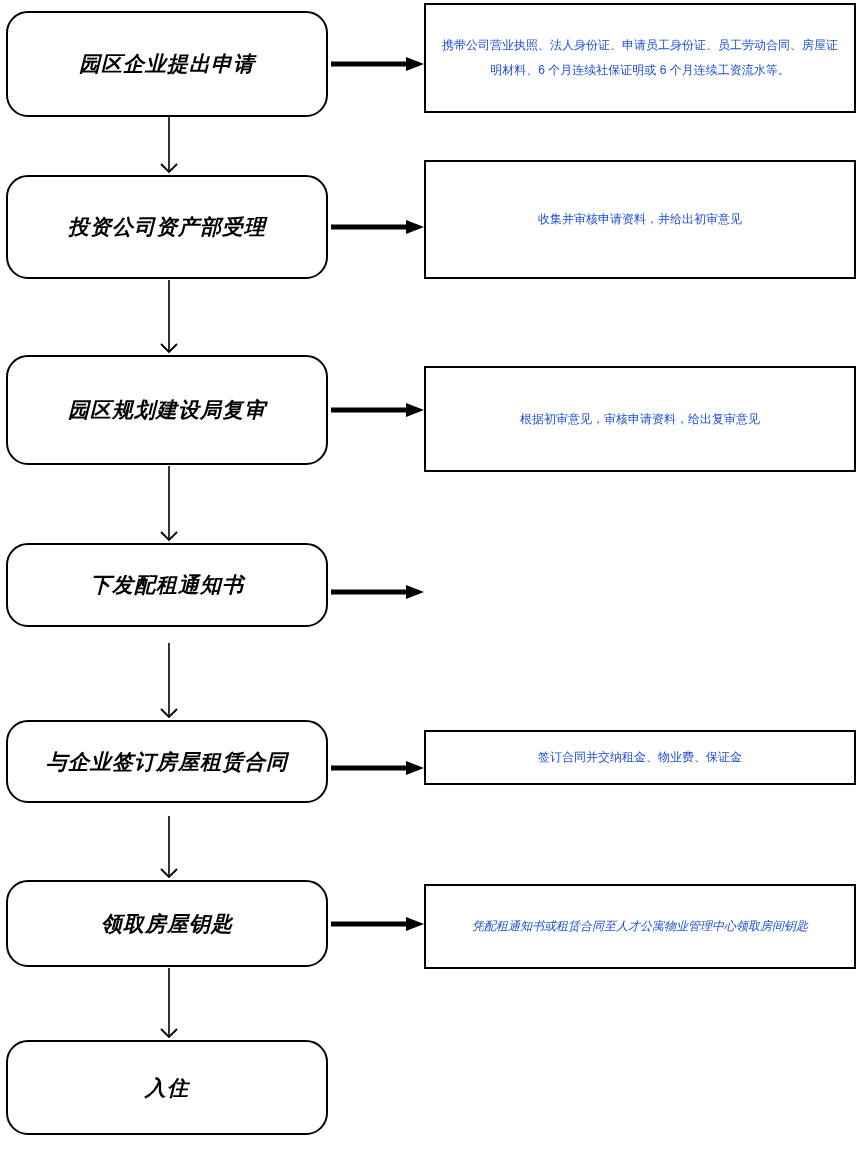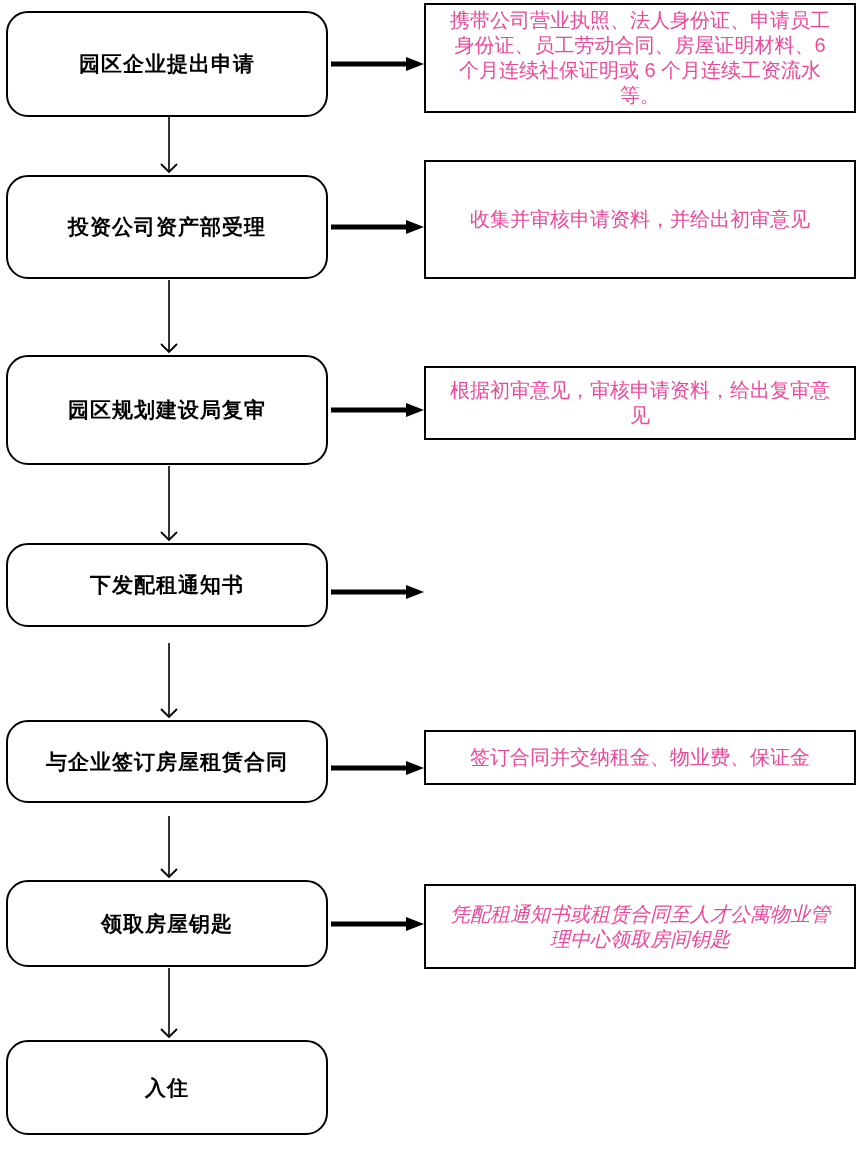--- a/index.html
+++ b/index.html
@@ -43,52 +43,53 @@
     align-items: center;
     justify-content: center;
     z-index: 2;
   }
   .step span {
     font-size: 21px;
     font-weight: 700;
     color: #000000;
     letter-spacing: 1px;
     text-align: center;
+    font-style: italic;
   }
   .detail {
     position: absolute;
     left: 424px;
     width: 432px;
     box-sizing: border-box;
     background: #ffffff;
     border: 2.5px solid #000000;
     display: flex;
     align-items: center;
     justify-content: center;
     z-index: 2;
     padding: 4px 16px;
   }
   .detail span {
-    font-size: 20px;
+    font-size: 12px;
     line-height: 25px;
-    color: #ec4899;
+    color: #1d4ed8;
     text-align: center;
   }
   
   .lb1 { top: 11px;   height: 106px; }
   .lb2 { top: 175px;  height: 104px; }
   .lb3 { top: 355px;  height: 110px; }
   .lb4 { top: 543px;  height: 84px;  }
   .lb5 { top: 720px;  height: 83px;  }
   .lb6 { top: 880px;  height: 87px;  }
   .lb7 { top: 1040px; height: 95px;  }
   
   .rb1 { top: 3px;    height: 110px; }
   .rb2 { top: 160px;  height: 119px; }
-  .rb3 { top: 366px;  height: 74px;  }
+  .rb3 { top: 366px;  height: 106px;  }
   .rb4 { top: 544px;  height: 83px;  }
   .rb5 { top: 730px;  height: 55px;  }
   .rb6 { top: 884px;  height: 85px; font-style: italic;  }
 </style>
 </head>
 <body>
 
 <div class="canvas">
 
   <svg class="arrows" width="860" height="1149" viewBox="0 0 860 1149">

